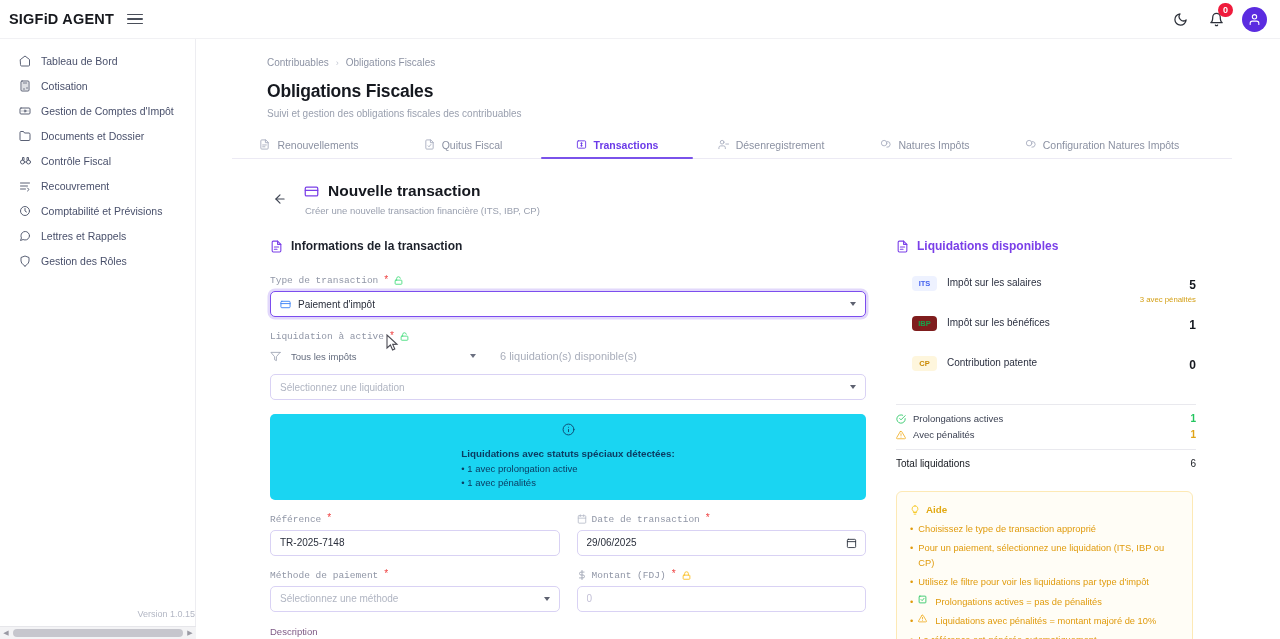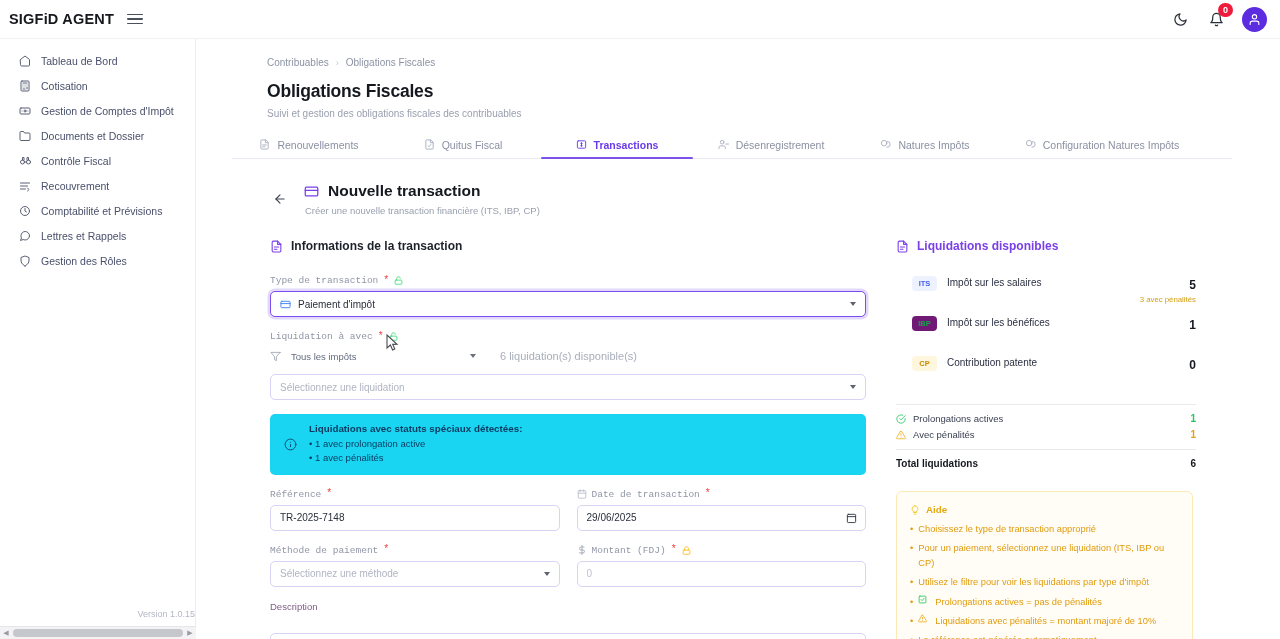--- a/index.html
+++ b/index.html
@@ -187,21 +187,21 @@
     position: absolute; right: 6px; width: 0; height: 0;
     border-left: 3px solid transparent; border-right: 3px solid transparent;
     border-top: 4px solid #6b7080;
   }
   .avail-txt { margin-left: 18px; font-size: 11px; color: #a9aebb; }
 
   .alert-cyan {
     margin-top: 8px; width: 100%; min-height: 60px;
     background: #1ad5f2; border-radius: 5px;
     display: flex; align-items: center; gap: 11px;
-    padding: 9px 14px; color: #0b3d63;
+    padding: 9px 14px; color: #0b3d63; flex-direction: column;
   }
   .alert-cyan .a-ico { color: #0f4a72; display: flex; flex: 0 0 14px; }
   .alert-cyan .a-title { font-size: 9.8px; font-weight: bold; color: #0b3d63; margin-bottom: 3px; }
   .alert-cyan .a-line { font-size: 9.5px; color: #0b3d63; line-height: 1.5; }
 
   .grid2 { display: flex; gap: 17px; }
   .grid2 .field { flex: 1; margin-bottom: 14px; }
 
   .txtinput {
     height: 26px; width: 100%; border: 1px solid #d9d2f4; border-radius: 5px;
@@ -226,40 +226,40 @@
   .liq-row {
     display: flex; align-items: flex-start; height: 40px; margin-bottom: 0;
   }
   .badge {
     width: 25px; height: 15px; border-radius: 4px;
     display: flex; align-items: center; justify-content: center;
     font-size: 7.5px; font-weight: bold; margin-left: 16px; margin-top: 1px;
     flex: 0 0 25px;
   }
   .badge.its { background: #eef2ff; color: #4361ee; }
-  .badge.ibp { background: #701a75; color: #16a34a; }
+  .badge.ibp { background: #7f1d1d; color: #16a34a; }
   .badge.cp  { background: #fef6dd; color: #ca8a04; }
   .liq-name { margin-left: 10px; font-size: 10px; color: #2b3040; flex: 1; padding-top: 2px; }
   .liq-right { text-align: right; }
   .liq-count { font-size: 12px; font-weight: bold; color: #15181f; }
   .liq-note { font-size: 7.8px; color: #d4a017; margin-top: 2px; }
 
   .divider { height: 1px; background: #e9e9ee; margin: 9px 0 8px 0; }
   .stat-row {
     display: flex; align-items: flex-end; gap: 7px;
     font-size: 9.5px; margin-bottom: 5px;
   }
   .stat-row .s-label { color: #3b4152; flex: 1; }
   .stat-row .s-ico { display: flex; }
   .s-green { color: #22c55e; } .s-amber { color: #f0ad20; }
   .stat-val.green { color: #22c55e; font-weight: bold; font-size: 10px; }
   .stat-val.amber { color: #e0a315; font-weight: bold; font-size: 10px; }
   .total-row {
     display: flex; align-items: center; margin-top: 4px;
-    font-size: 10px; font-weight: bold; color: #15181f;
+    font-size: 10px; font-weight: normal; color: #15181f;
   }
   .total-row .t-label { flex: 1; }
 
   .help-card {
     margin-top: 22px; width: 297px;
     border: 1px solid #fde9b5; border-radius: 6px;
     background: #fffdf6; padding: 12px 13px 14px 13px;
   }
   .help-title {
     display: flex; align-items: center; gap: 6px;
@@ -553,21 +553,21 @@
                   <line x1="2" y1="10" x2="22" y2="10"></line>
                 </svg>
             </span>
             <span class="val">Paiement d'impôt</span>
             <span class="caret"></span>
           </div>
         </div>
 
         <div class="field">
           <div class="flabel">
-            <span>Liquidation à avec</span>
+            <span>Liquidation à active</span>
             <span class="req">*</span>
             <span class="lock-green">
               <svg width="9" height="9" viewBox="0 0 24 24" fill="none" stroke="currentColor" stroke-width="2.4" stroke-linecap="round" stroke-linejoin="round">
                   <rect x="3" y="11" width="18" height="11" rx="2"></rect>
                   <path d="M7 11V7a5 5 0 0 1 9.9-1"></path>
                 </svg>
             </span>
           </div>
 
           <div class="inline-filter">

